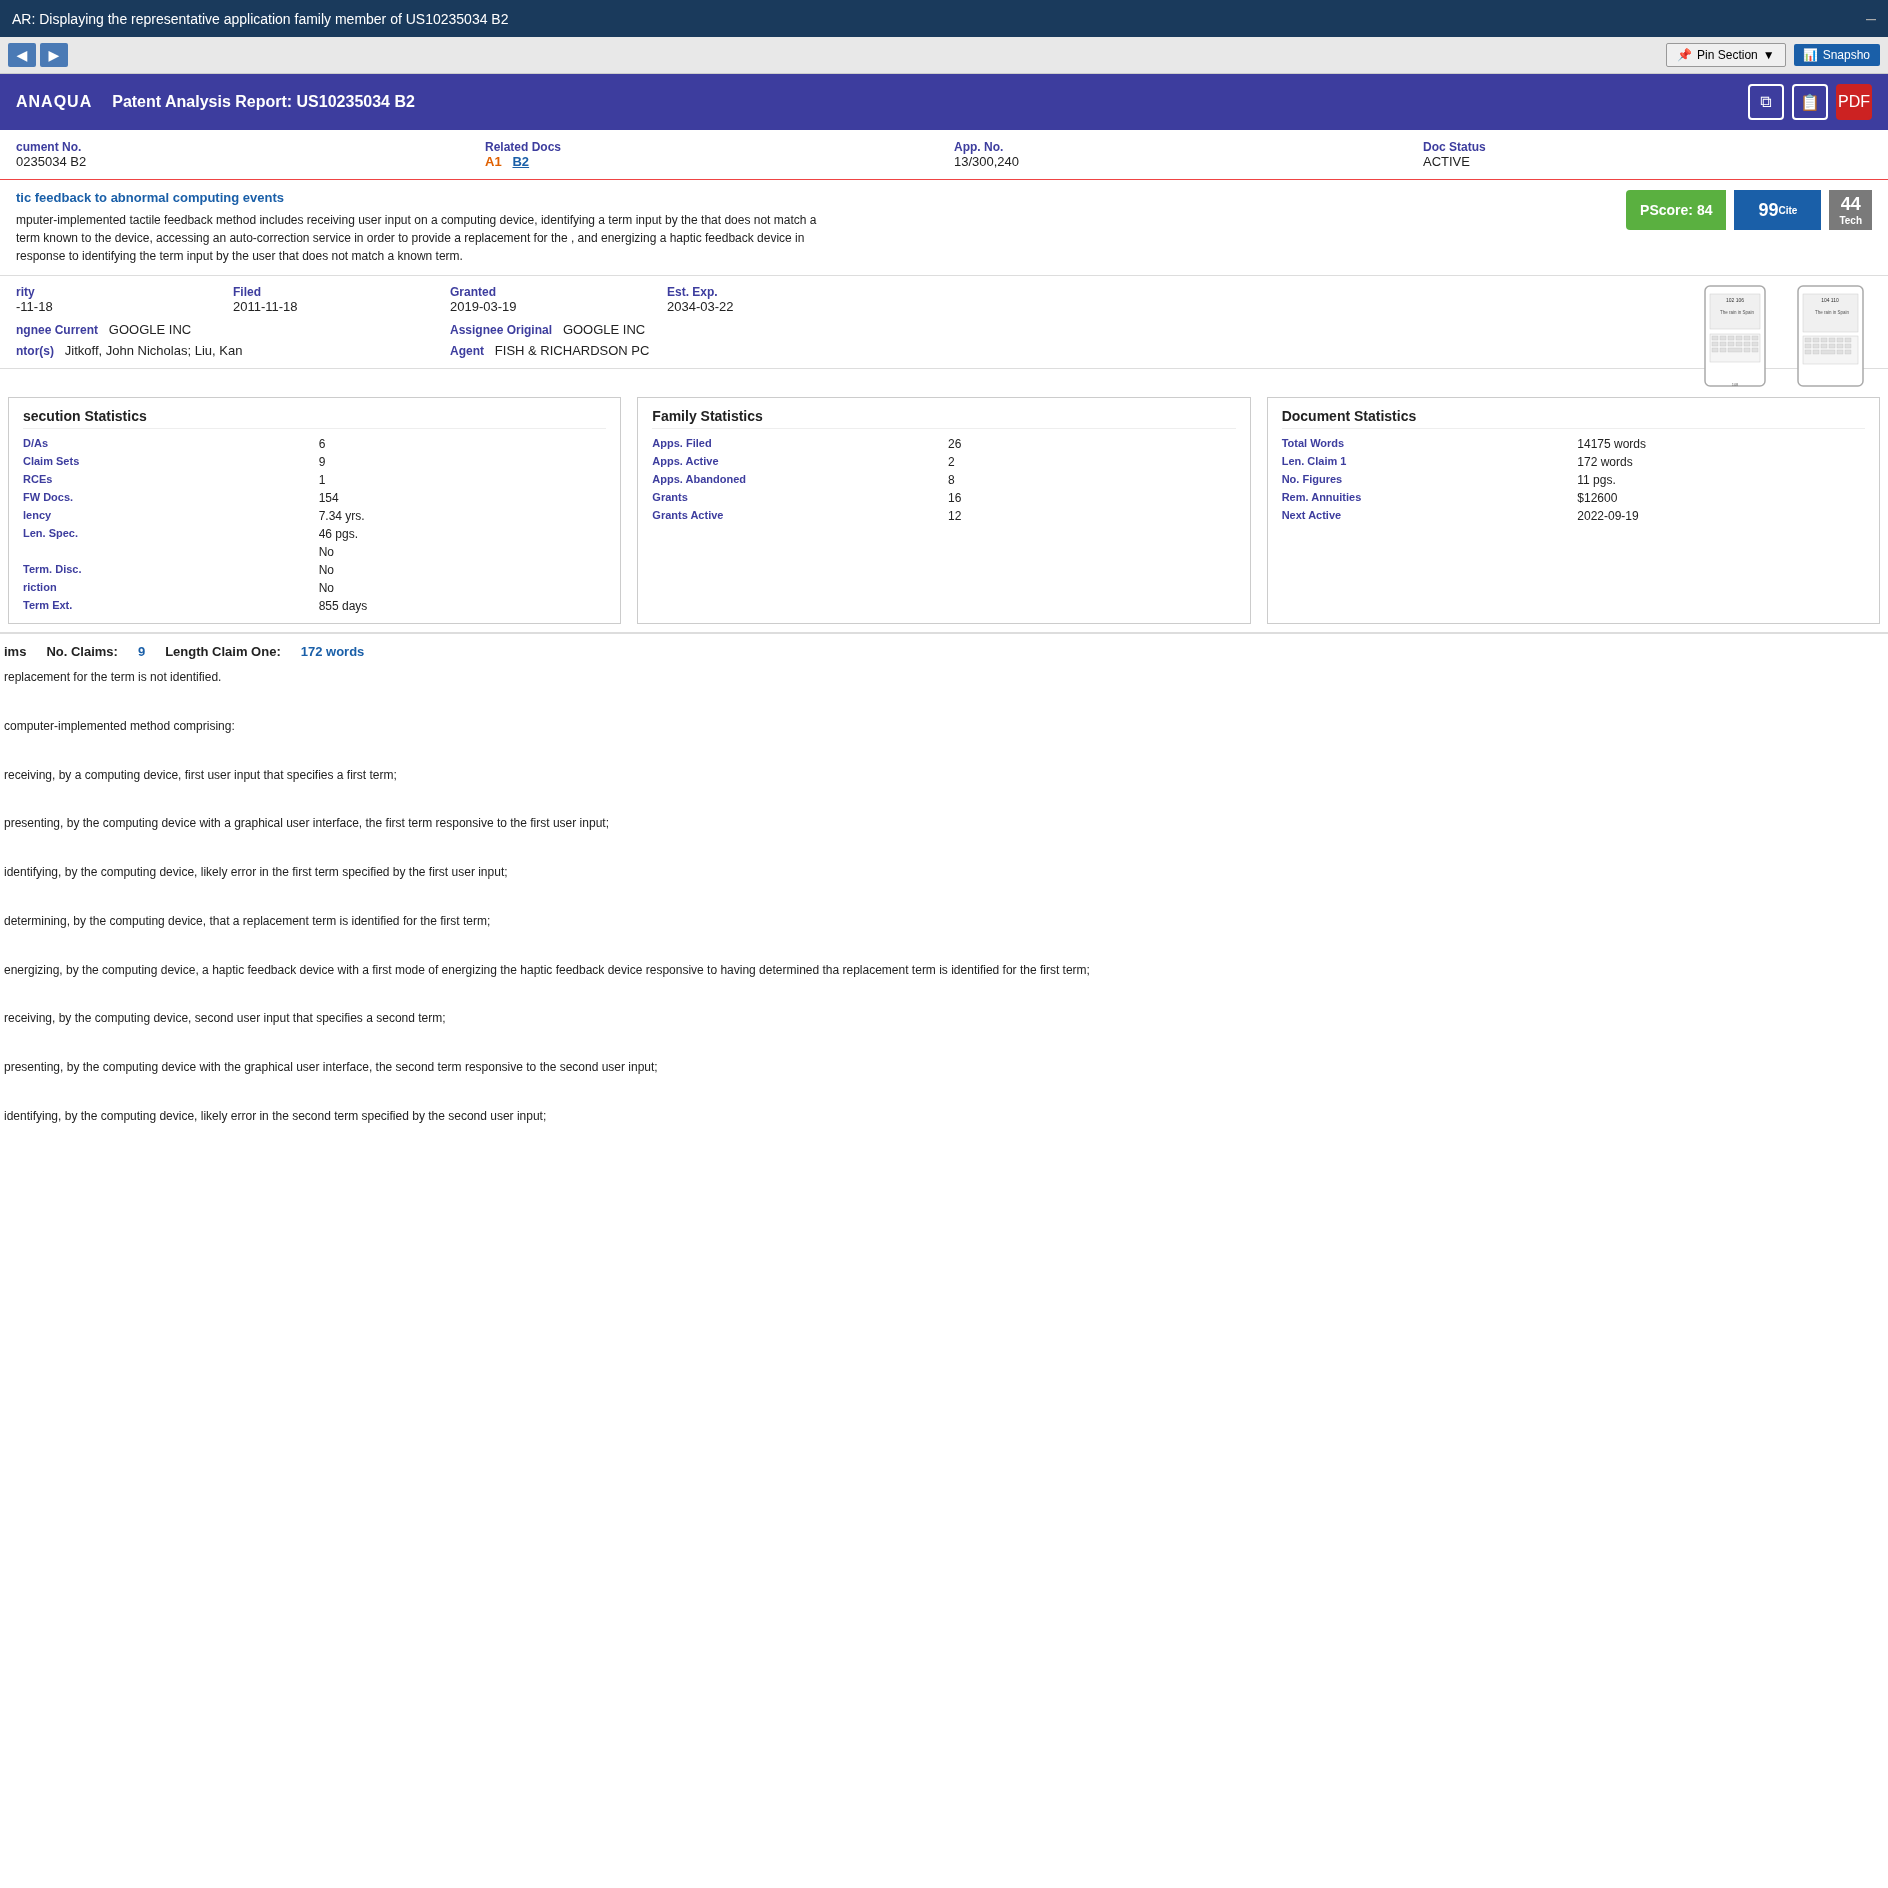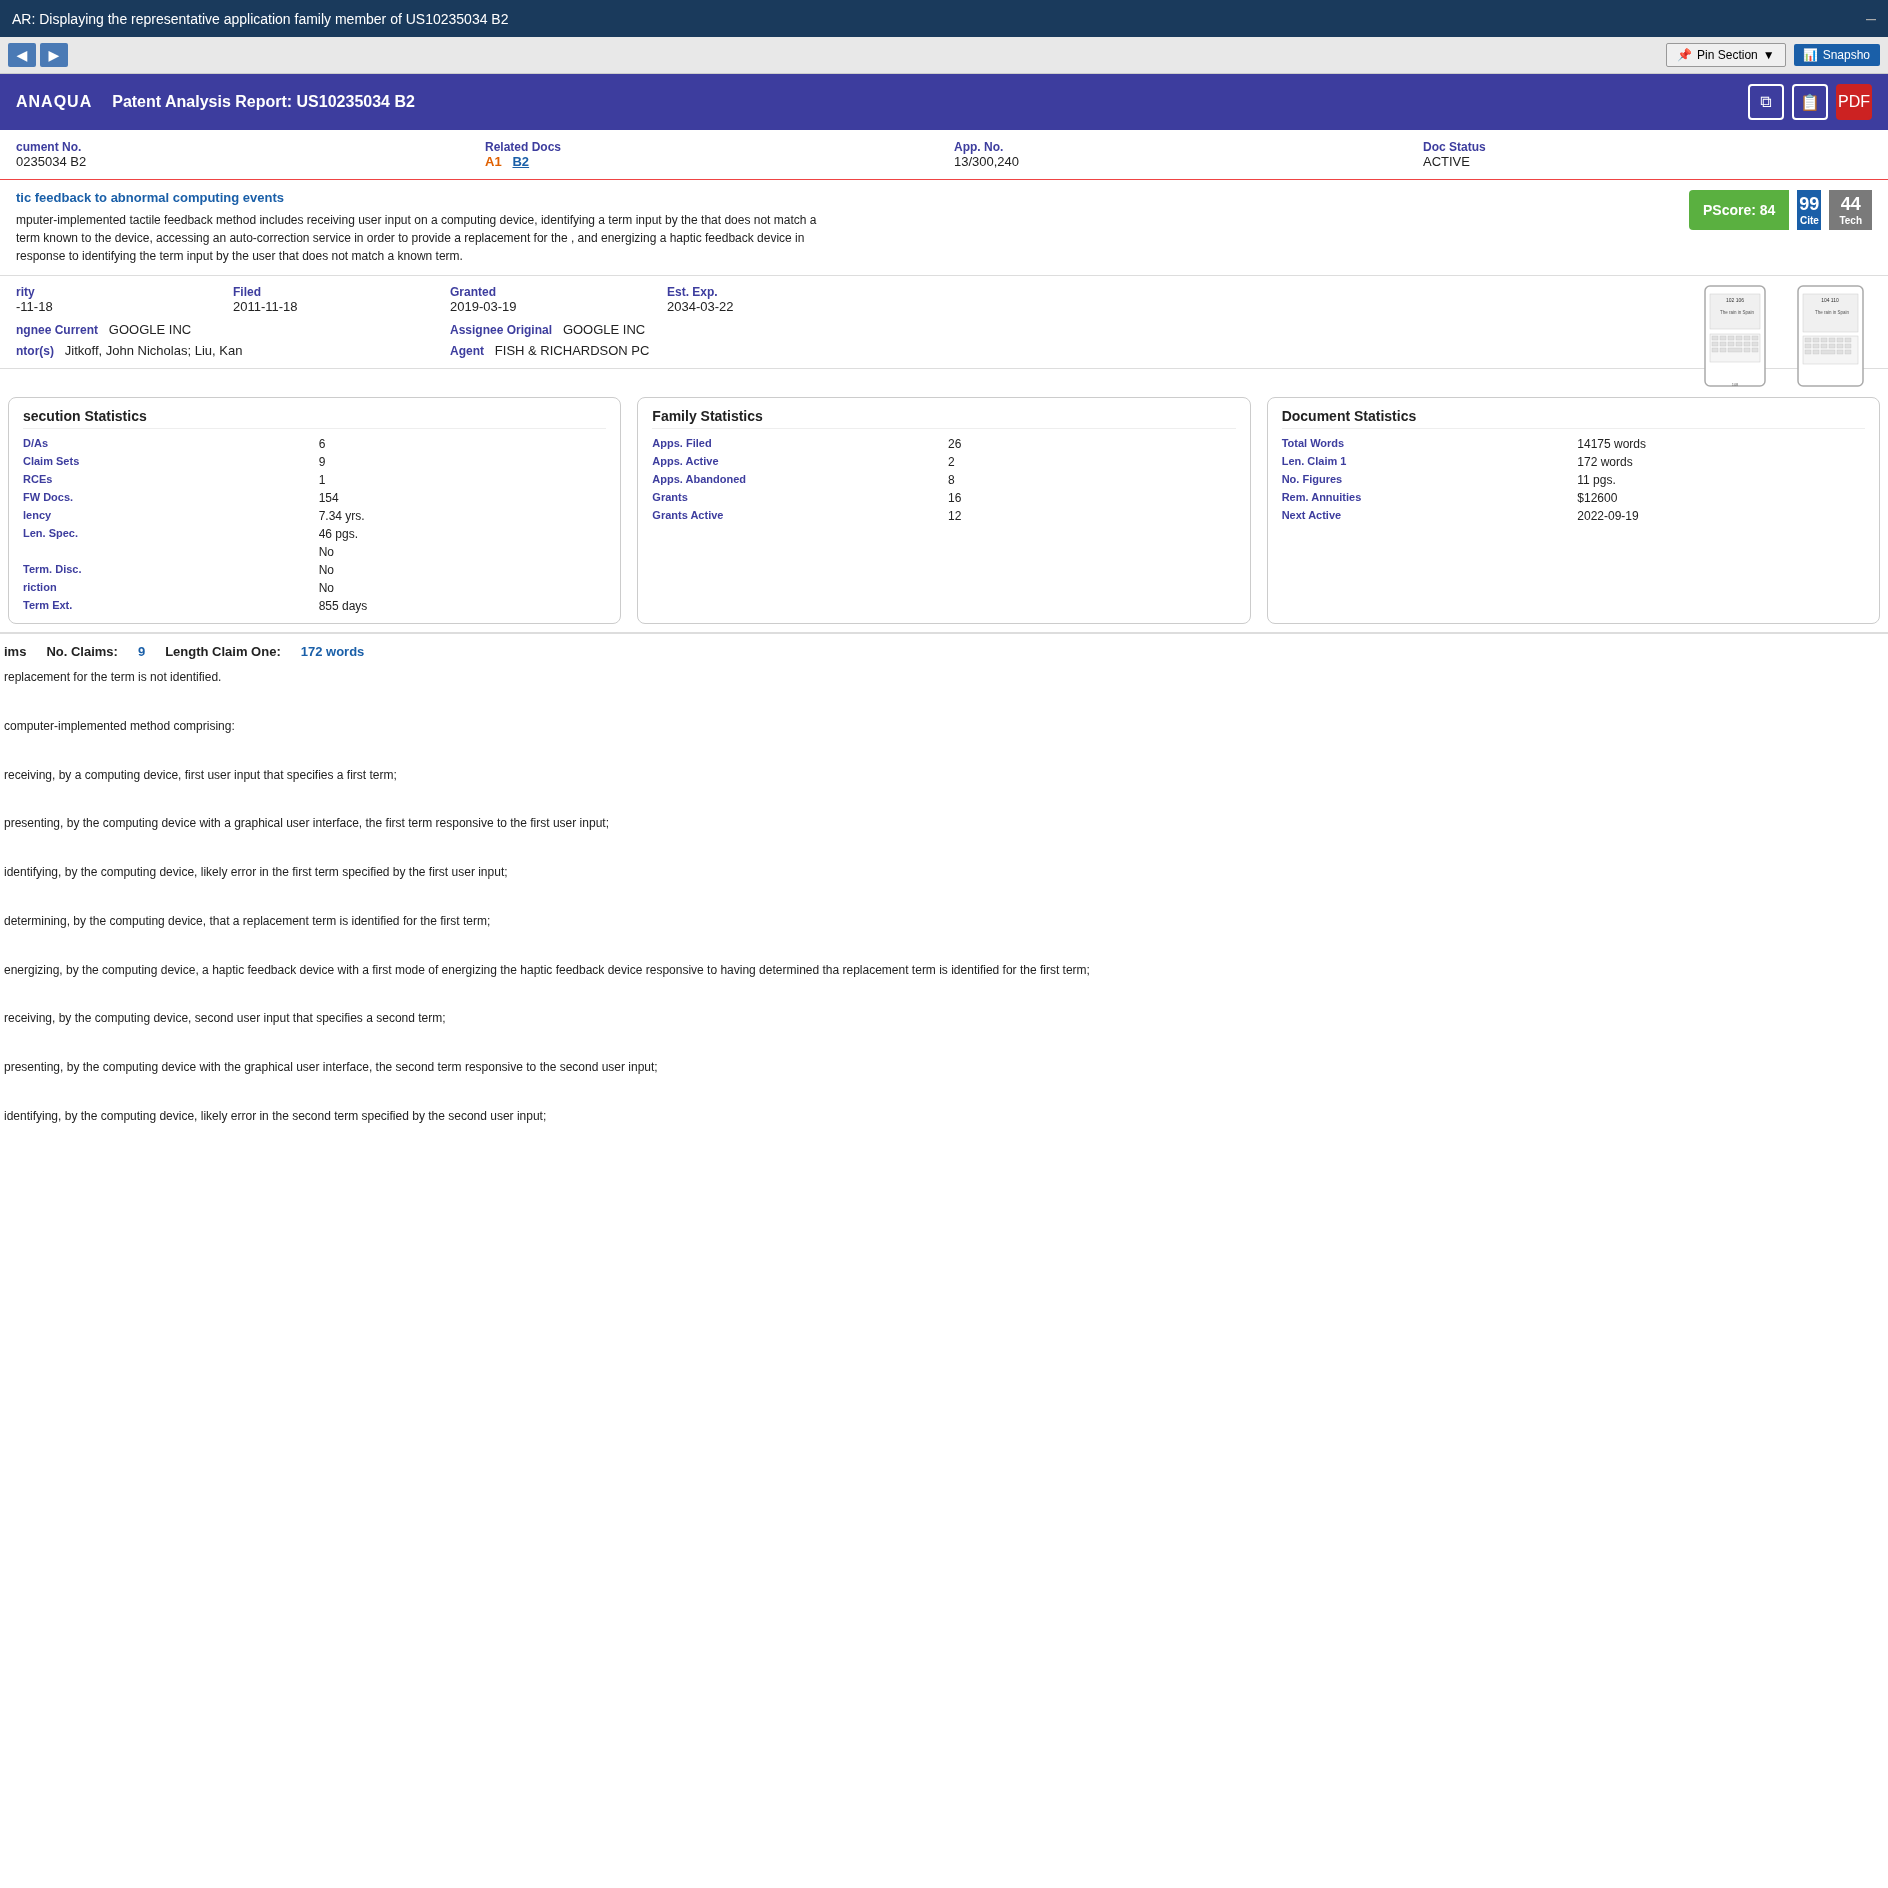--- a/index.html
+++ b/index.html
@@ -131,23 +131,22 @@
       padding: 6px 14px;
       border-radius: 4px 0 0 4px;
       display: flex;
       align-items: center;
     }
     .cite-badge {
       background: #1a5fa8;
       color: #fff;
       font-weight: bold;
       font-size: 13px;
-      padding: 4px 2px;
-      display: flex;
-      flex-direction: column;
+      padding: 4px 24px;
+      display: flex;
       align-items: center;
       justify-content: center;
     }
     .cite-badge .badge-num { font-size: 18px; font-weight: bold; }
     .cite-badge .badge-label { font-size: 10px; }
     .tech-badge {
       background: #7a7a7a;
       color: #fff;
       font-weight: bold;
       font-size: 13px;
@@ -168,21 +167,21 @@
     
     #stats-section {
       display: grid;
       grid-template-columns: 1fr 1fr 1fr;
       gap: 0;
       padding: 0 0 0 0;
       border-bottom: 2px solid #ddd;
     }
     .stats-box {
       border: 1px solid #ccc;
-      border-radius: 8px;
+      border-radius: 0;
       margin: 8px;
       padding: 10px 14px;
     }
     .stats-title {
       font-size: 14px;
       font-weight: bold;
       color: #222;
       margin-bottom: 8px;
       padding-bottom: 4px;
       border-bottom: 1px solid #eee;

